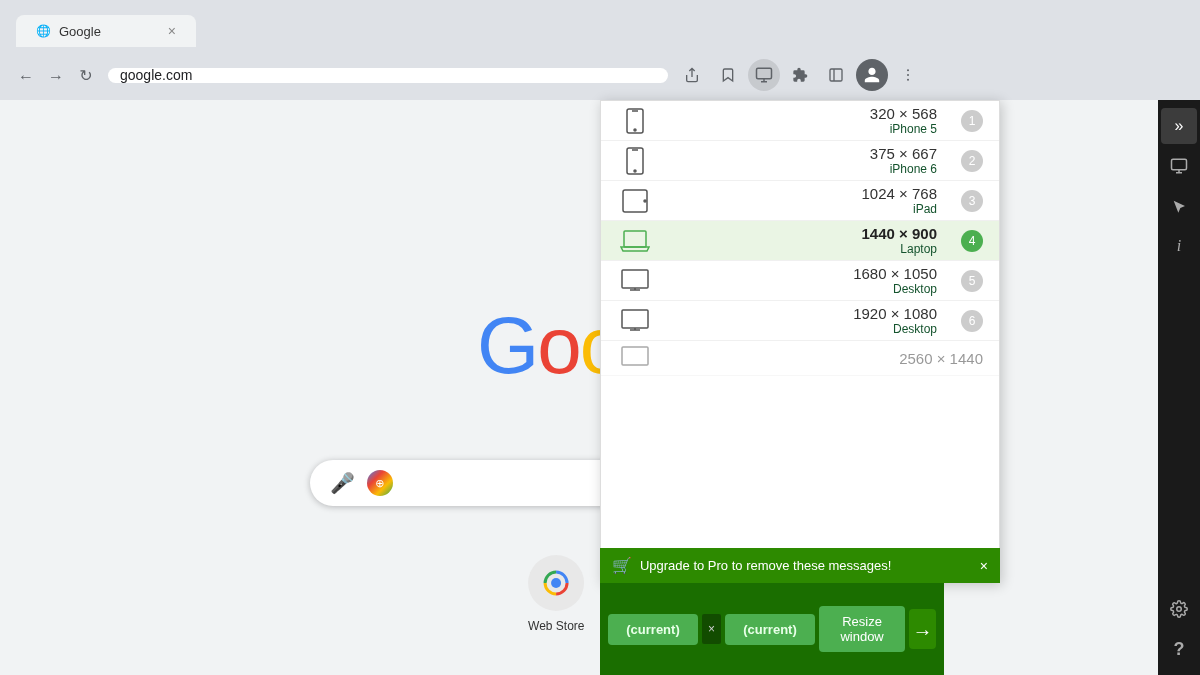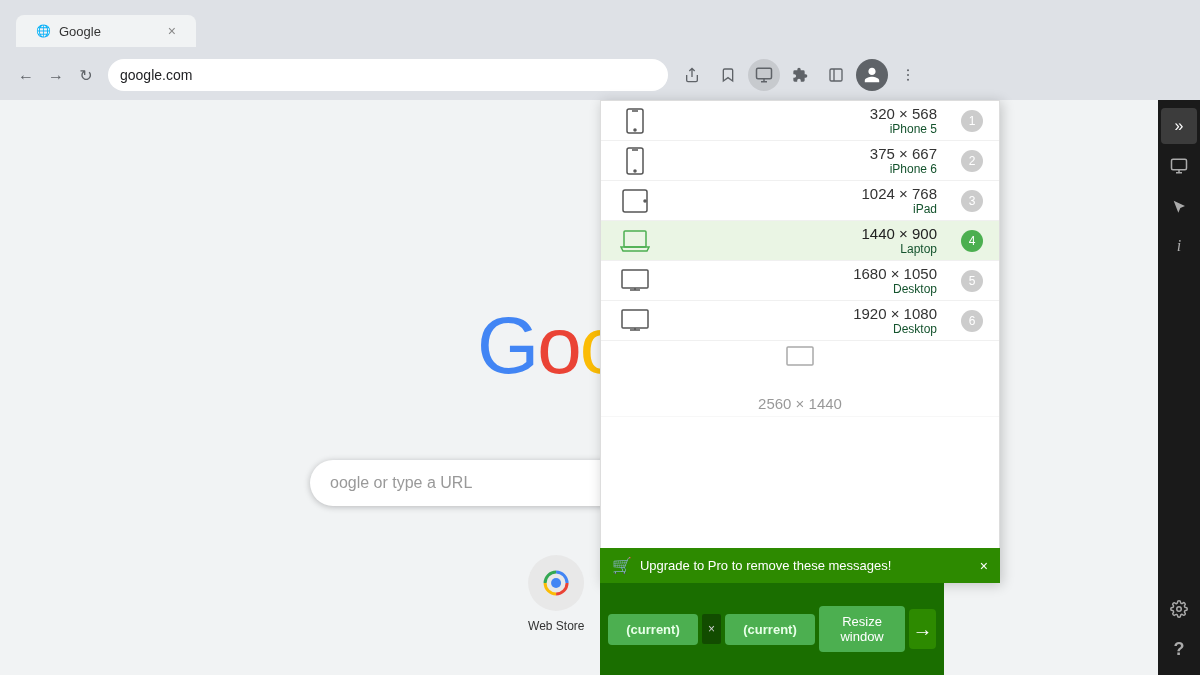--- a/index.html
+++ b/index.html
@@ -18,21 +18,21 @@
       background: transparent;
       border: none;
       cursor: pointer;
       display: flex; align-items: center; justify-content: center;
       color: #5f6368;
       font-size: 16px;
     }
 
     .address-bar {
       flex: 1;
-      height: 32px;
+      height: 15px;
       background: #fff;
       border-radius: 16px;
       display: flex;
       align-items: center;
       padding: 0 12px;
       font-size: 13px;
       color: #202124;
       position: relative;
     }
 
@@ -429,21 +429,20 @@
   <div class="google-logo">
     <span class="g-blue">G</span>
     <span class="g-red">o</span>
     <span class="g-yellow">o</span>
     <span class="g-blue">g</span>
     <span class="g-green">l</span>
     <span class="g-red">e</span>
   </div>
 
   <div class="search-bar">
-    <span class="search-text">oogle or type a URL</span>
     <span class="search-icon-voice">🎤</span>
     <div class="search-icon-lens">
       <span style="font-size:11px;">⊕</span>
     </div>
   </div>
 
   <div class="shortcuts-row">
     <div class="shortcut-item">
       <div class="shortcut-icon">
         <svg width="28" height="28" viewBox="0 0 28 28">
@@ -539,21 +538,21 @@
     </div>
 
     <div class="resize-panel-item active">
       <div class="device-icon active-icon">
         <svg width="30" height="24" viewBox="0 0 30 24" fill="none" stroke="#4caf50" stroke-width="1.5">
           <rect x="4" y="2" width="22" height="16" rx="1"></rect>
           <path d="M1 18h28l-2 4H3z"></path>
         </svg>
       </div>
       <div class="device-info">
-        <div class="device-size" style="font-weight:400;color:#222;">1440 × 900</div>
+        <div class="device-size" style="font-weight:700;color:#222;">1440 × 900</div>
         <div class="device-name">Laptop</div>
       </div>
       <div class="device-number active-num">4</div>
     </div>
 
     <div class="resize-panel-item">
       <div class="device-icon">
         <svg width="30" height="26" viewBox="0 0 30 26" fill="none" stroke="#555" stroke-width="1.5">
           <rect x="2" y="2" width="26" height="18" rx="1"></rect>
           <line x1="10" y1="22" x2="20" y2="22"></line>
@@ -575,21 +574,21 @@
           <line x1="15" y1="20" x2="15" y2="22"></line>
         </svg>
       </div>
       <div class="device-info">
         <div class="device-size">1920 × 1080</div>
         <div class="device-name">Desktop</div>
       </div>
       <div class="device-number">6</div>
     </div>
 
-    <div class="resize-panel-item" style="opacity:0.5;flex-direction:column;">
+    <div class="resize-panel-item" style="opacity:0.5;">
       <div class="device-icon">
         <svg width="30" height="26" viewBox="0 0 30 26" fill="none" stroke="#555" stroke-width="1.5">
           <rect x="2" y="2" width="26" height="18" rx="1"></rect>
         </svg>
       </div>
       <div class="device-info">
         <div class="device-size">2560 × 1440</div>
       </div>
     </div>
   </div>

